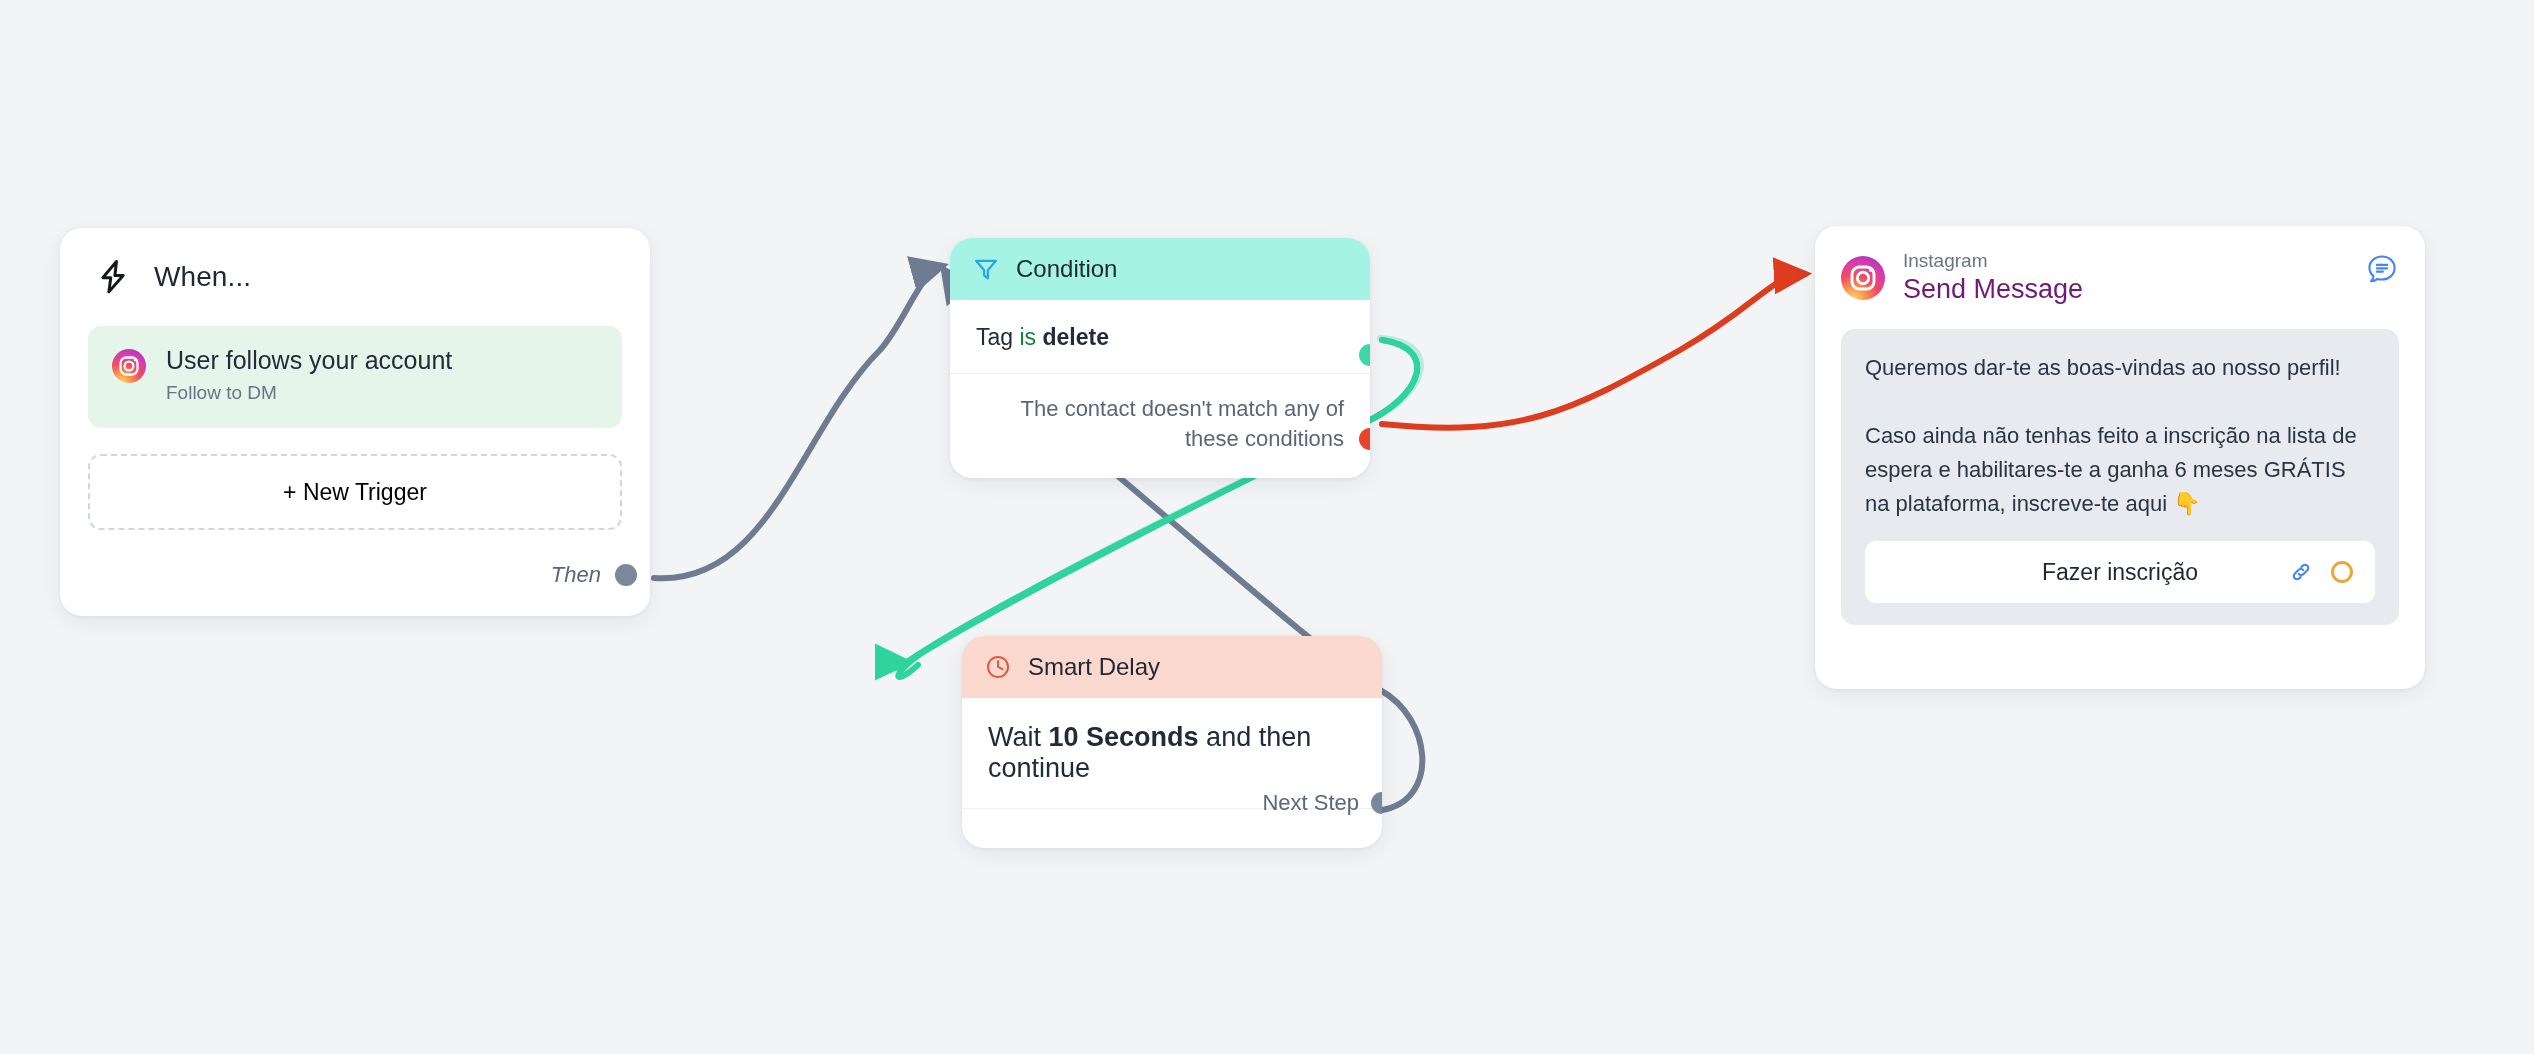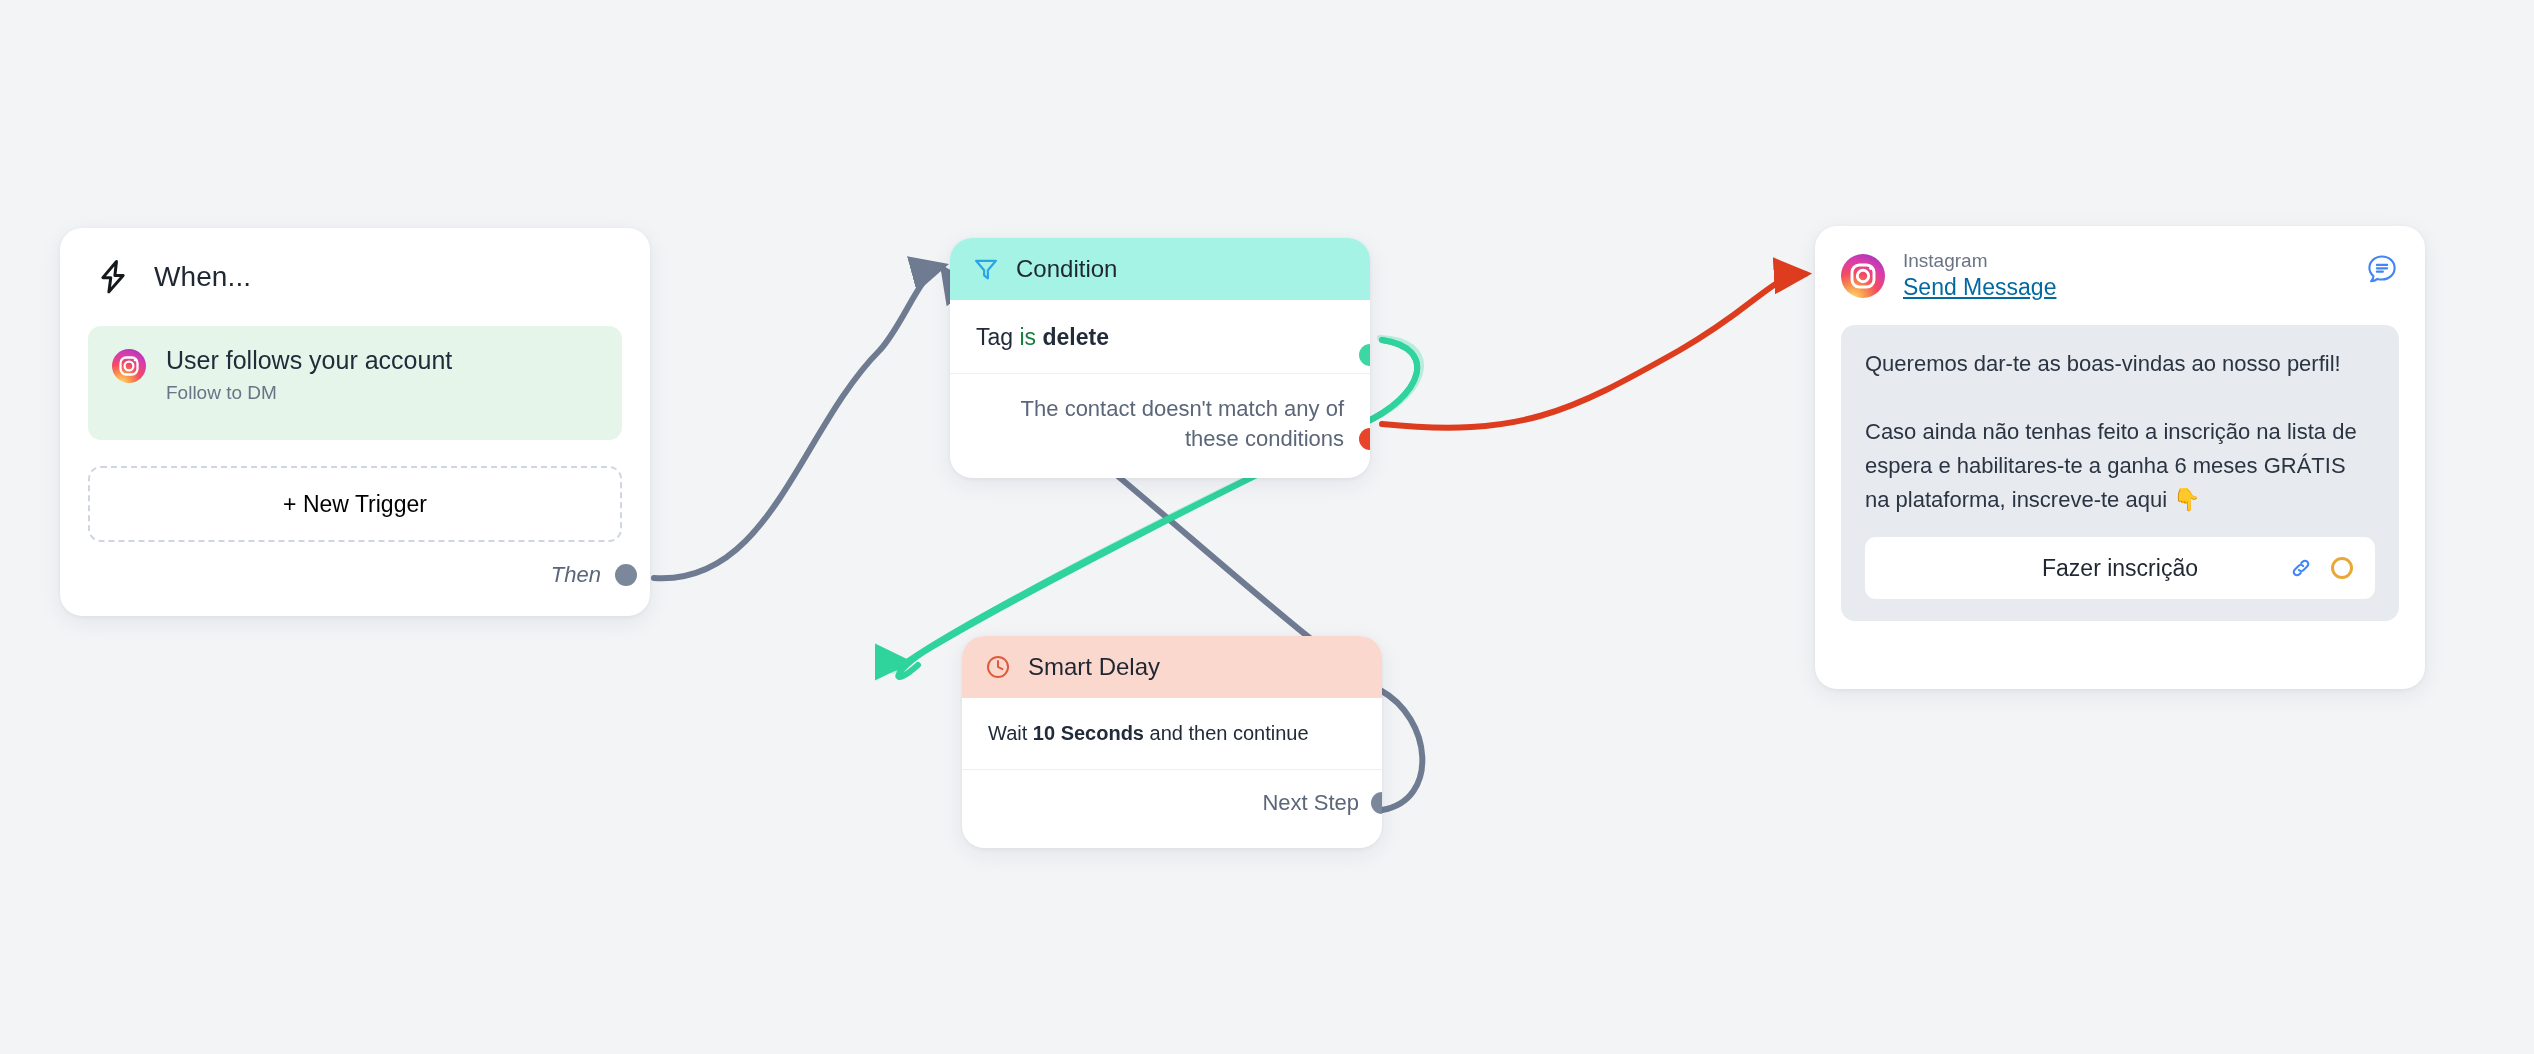--- a/index.html
+++ b/index.html
@@ -23,21 +23,21 @@
 
   
   #trigger-card { left: 60px; top: 228px; width: 590px; height: 388px; padding: 0; }
   .trigger-head { display: flex; align-items: center; gap: 22px; padding: 30px 34px 8px 34px; }
   .bolt-icon { width: 38px; height: 38px; flex: none; }
   .trigger-title { font-size: 28px; color: #1f2733; letter-spacing: .1px; }
   .trigger-item {
     margin: 22px 28px 0 28px;
     background: #e6f5ea;
     border-radius: 13px;
-    padding: 20px 24px 36px 24px;
+    padding: 20px 24px 24px 24px;
     display: flex; align-items: flex-start; gap: 20px;
   }
   .ig-badge { width: 34px; height: 34px; flex: none; margin-top: 3px; }
   .trigger-item-main { display: flex; flex-direction: column; gap: 7px; }
   .trigger-item-title { font-size: 25px; color: #222b3a; }
   .trigger-item-sub { font-size: 19px; color: #6a7486; }
   .new-trigger {
     margin: 26px 28px 0 28px;
     border: 2px dashed #cfd6df;
     border-radius: 13px;
@@ -67,32 +67,32 @@
   .divider { height: 1px; background: #eceff3; margin: 0 -26px; }
   .cond-else {
     font-size: 22px; color: #5b6679; text-align: right;
     padding: 20px 0 0 0; line-height: 1.35;
   }
   .cond-port-true { position: absolute; right: -11px; top: 106px; }
   .cond-port-false { position: absolute; right: -11px; top: 190px; }
 
   
   #delay-card { left: 950px; top: 636px; width: 420px; height: 212px; margin-left: 12px; }
-  .delay-line { font-size: 20px; color: #222b3a; padding-bottom: 24px; }
+  .delay-line { font-size: 27px; color: #222b3a; padding-bottom: 24px; }
   .delay-line b { font-weight: bold; }
   .delay-port-row { position: absolute; right: -11px; bottom: 34px; display: flex; align-items: center; gap: 14px; }
   .delay-port-row .port-label { position: absolute; right: 34px; white-space: nowrap; }
 
   
   #ig-card { left: 1815px; top: 226px; width: 610px; height: 463px; }
   .ig-head { display: flex; align-items: center; padding: 24px 26px 14px 26px; position: relative; }
   .ig-avatar { width: 44px; height: 44px; flex: none; margin-right: 18px; }
   .ig-head-text { display: flex; flex-direction: column; gap: 2px; }
   .ig-platform { font-size: 19px; color: #6a7486; }
-  .ig-action { font-size: 23px; color: #0369a1; text-decoration: underline; }
+  .ig-action { font-size: 27px; color: #701a75; }
   .ig-bubble-icon { position: absolute; right: 26px; top: 26px; width: 34px; height: 34px; cursor: pointer; }
   .ig-message {
     margin: 10px 26px 0 26px;
     background: #e7eaee;
     border-radius: 14px;
     padding: 22px 24px 22px 24px;
   }
   .ig-text { font-size: 22px; color: #2b3442; line-height: 1.55; white-space: pre-wrap; }
   .ig-button {
     margin-top: 20px;

